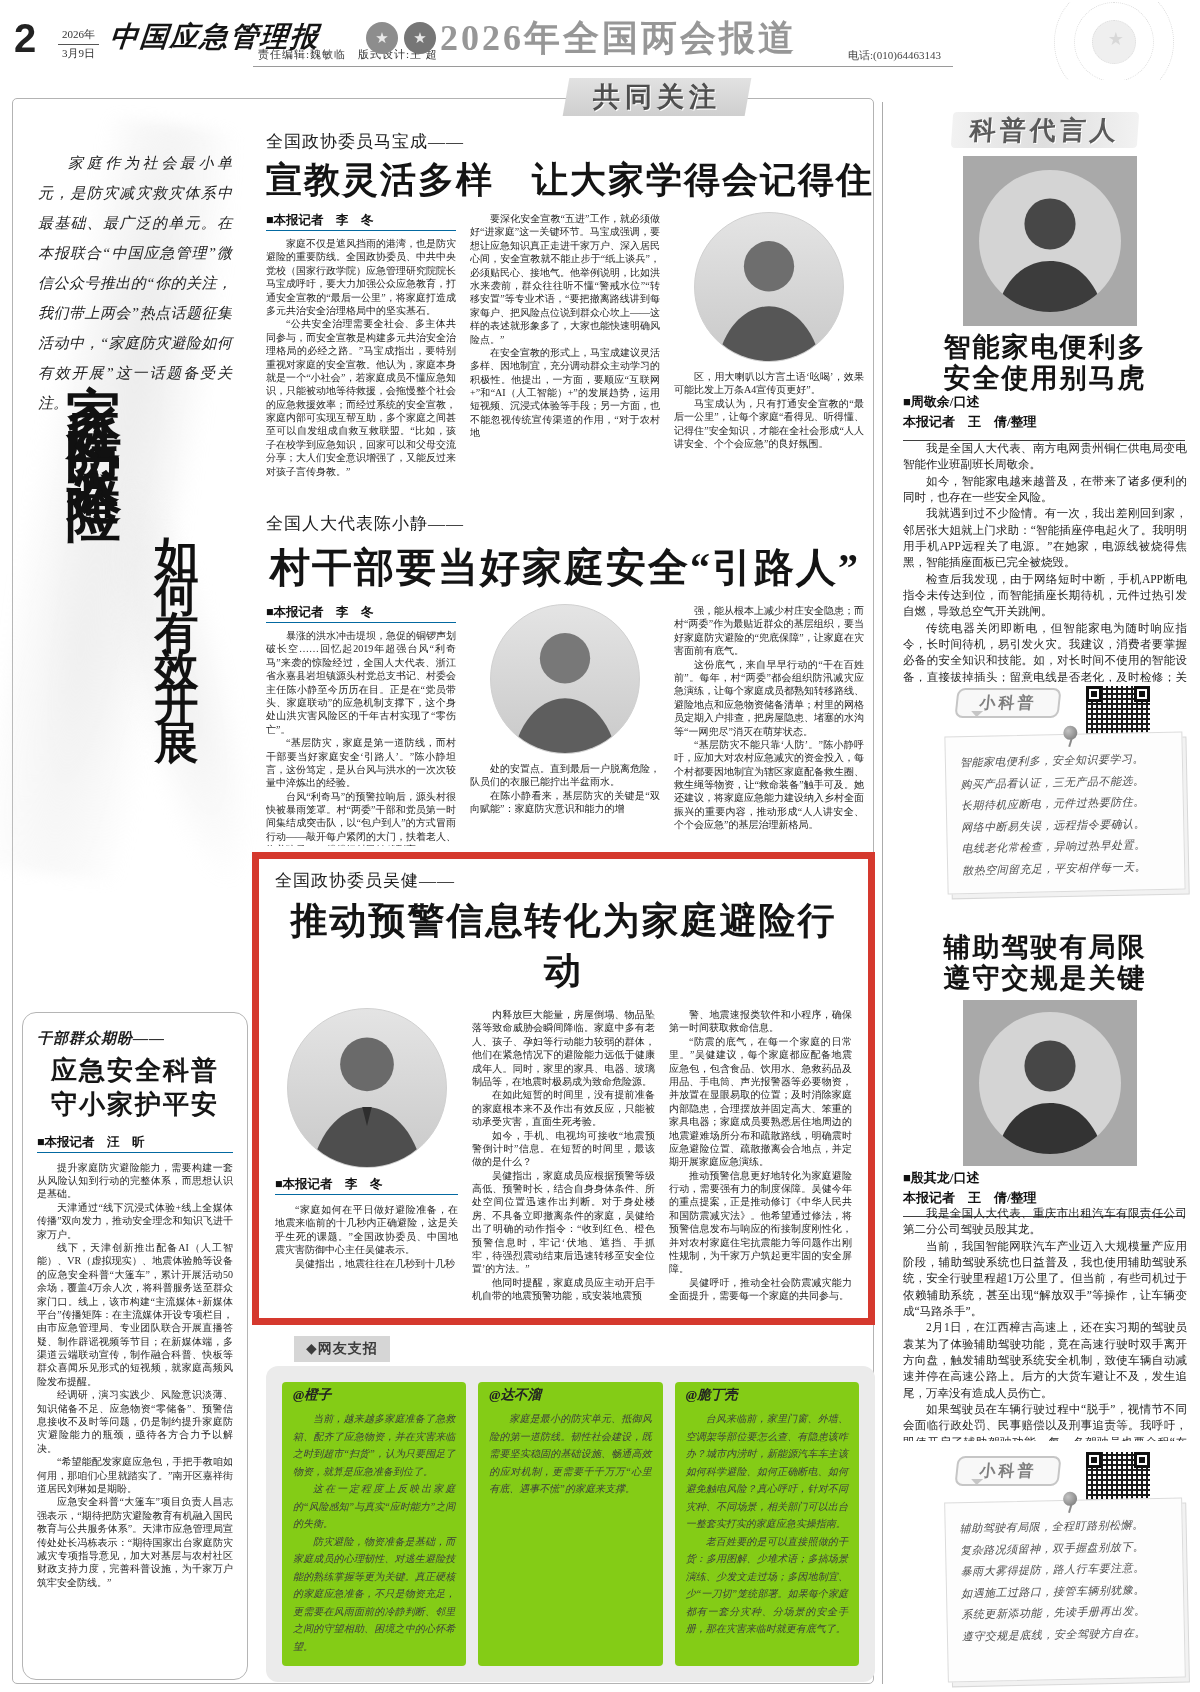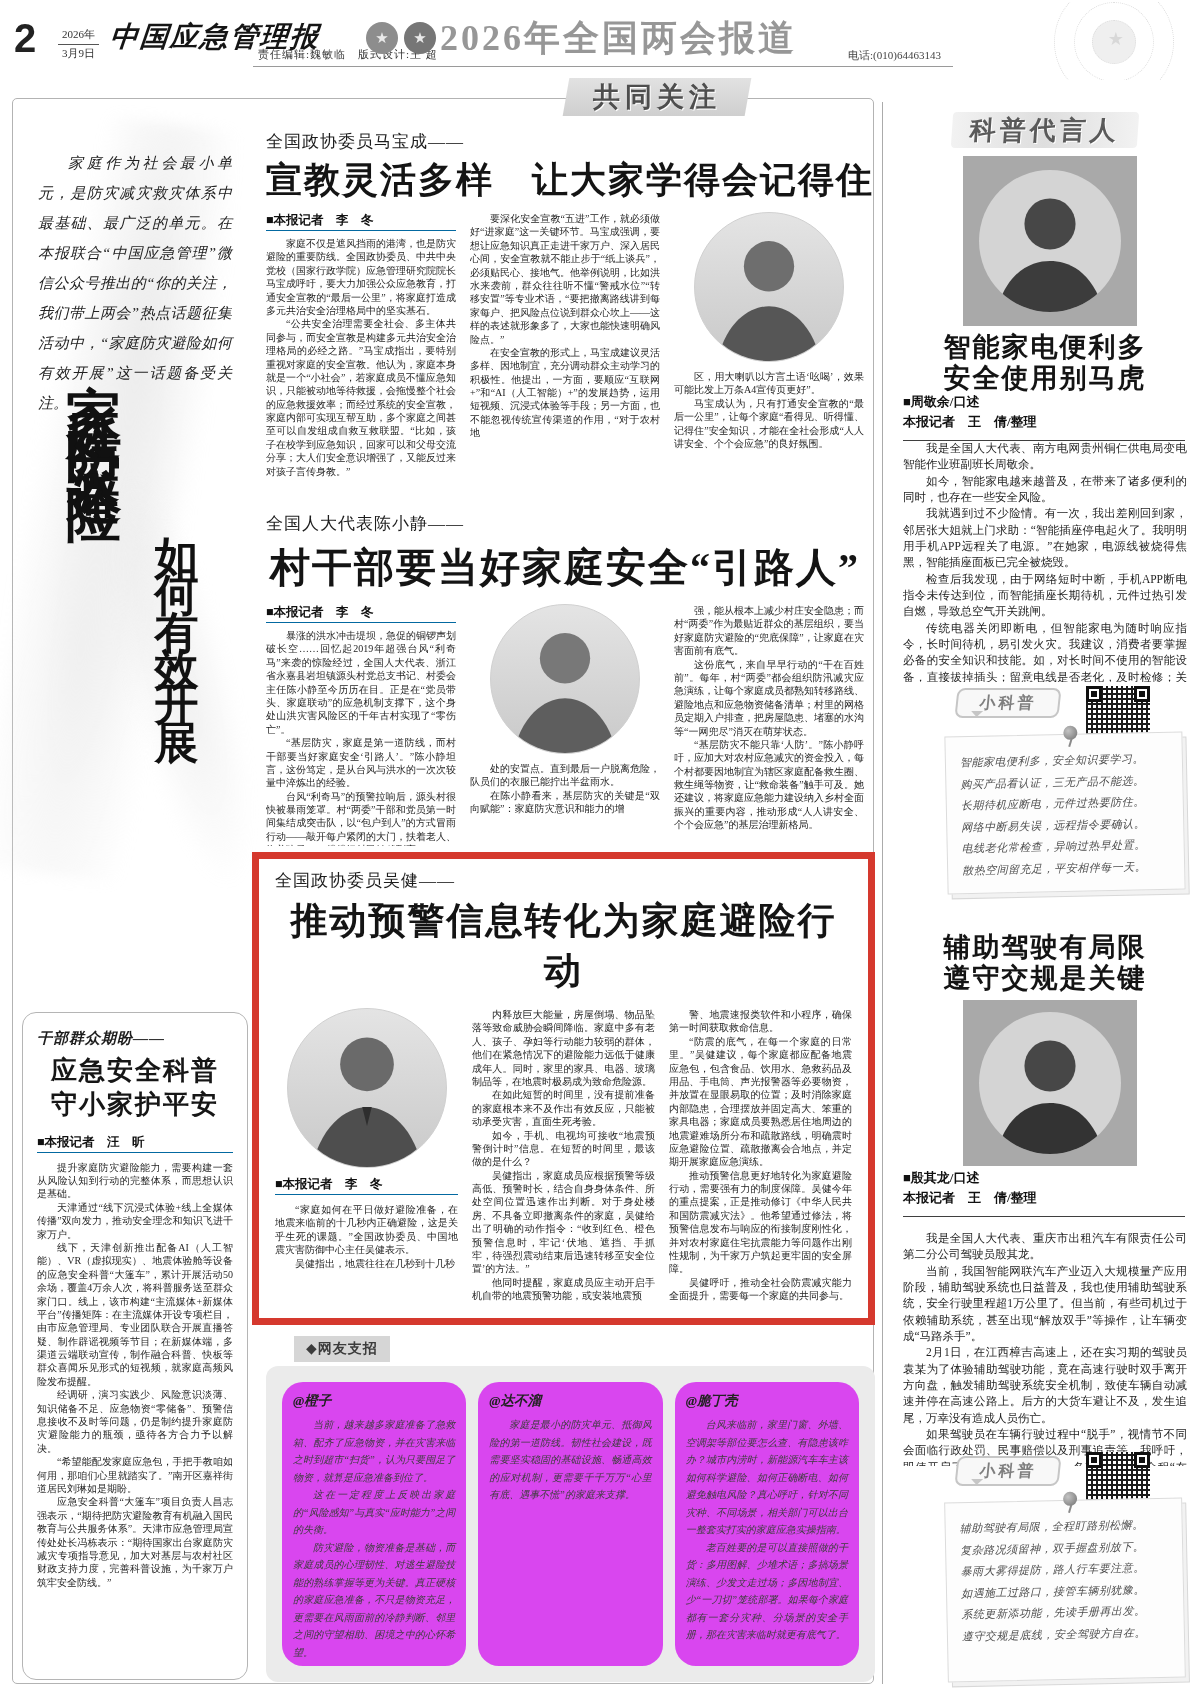--- a/index.html
+++ b/index.html
@@ -73,21 +73,21 @@
   
   .redbox { left:252px; top:852px; width:623px; height:473px; border:7px solid #d5392e; background:#fff; padding:10px 16px; z-index:4; }
   .redbox .headline { font-size:37px; margin-top:4px; }
   .redbox .cols { margin-top:12px; height:336px; }
   .redbox .byline { margin-top:2px; }
   .redbox .quote { margin-top:8px; }
 
   
   .netizen-label { left:294px; top:1336px; background:#d6d6d6; padding:4px 12px; font-size:14px; font-weight:bold; color:#3c3c3c; letter-spacing:1px; z-index:3; }
   .netizen-panel { left:266px; top:1366px; width:609px; height:316px; background:#ebebeb; border-radius:12px; padding:16px; display:flex; gap:12px; }
-  .card { flex:1; background:#d946ef; border-radius:21px; padding:10px 11px; overflow:hidden; }
+  .card { flex:1; background:#84cc16; border-radius:4px; padding:4px 11px; overflow:hidden; }
   .card .handle { font-size:13.5px; font-weight:bold; font-style:italic; color:#222; margin-bottom:6px; }
   .card .cbody { font-size:10px; line-height:1.75; font-style:italic; color:#3d3d3d; text-align:justify; }
   .card .cbody p { text-indent:2em; }
 
   
   .sb-banner { left:952px; top:112px; width:186px; height:36px; background:linear-gradient(90deg,#f2f2f2,#dedede,#f2f2f2); border-radius:4px; display:flex; align-items:center; justify-content:center; transform:skewX(-4deg); }
   .sb-banner span { font-family:"Liberation Sans",sans-serif; font-weight:900; font-size:26px; letter-spacing:4px; color:#5a5a5a; text-shadow:1px 1px 0 #fff; }
   .sq-photo { background:#a9a9a9; display:flex; align-items:center; justify-content:center; }
   .sq-photo .disc { width:142px; height:142px; border-radius:50%; background:#d4d4d4; overflow:hidden; }
   .sq-photo svg { display:block; width:100%; height:100%; }
@@ -95,21 +95,21 @@
   .sb-photo2 { left:963px; top:1000px; width:174px; height:166px; }
   .sb-h { width:284px; text-align:center; font-family:"Liberation Sans",sans-serif; font-weight:900; font-size:27px; letter-spacing:2px; line-height:1.15; color:#141414; }
   .sb-h1 { left:903px; top:332px; }
   .sb-h2 { left:903px; top:932px; }
   .sb-byline { width:282px; font-size:13px; font-weight:bold; line-height:1.55; border-bottom:1px solid #3f3f3f; padding-bottom:8px; color:#111; }
   .sb-byline1 { left:903px; top:392px; }
   .sb-byline2 { left:903px; top:1168px; }
   .sb-body { width:284px; font-size:11.5px; line-height:1.42; text-align:justify; color:#1f1f1f; overflow:hidden; }
   .sb-body p { text-indent:2em; }
   .sb-body1 { left:903px; top:440px; height:242px; }
-  .sb-body2 { left:903px; top:1230px; height:236px; }
+  .sb-body2 { left:903px; top:1205px; height:236px; }
 
   .tips-badge { width:104px; height:30px; border:2px solid #c6c6c6; background:#f8f8f8; border-radius:8px; transform:skewX(-6deg); display:flex; align-items:center; justify-content:center; font-family:"Liberation Sans",sans-serif; font-weight:bold; font-size:16px; letter-spacing:3px; color:#7f7f7f; }
   .tips-badge::after { content:''; position:absolute; left:14px; bottom:-7px; border:6px solid transparent; border-top-color:#c6c6c6; }
   .badge1 { left:956px; top:688px; }
   .badge2 { left:956px; top:1456px; }
 
   .qr { background:#fff; background-image:repeating-linear-gradient(0deg,#1a1a1a 0 2px,transparent 2px 5px),repeating-linear-gradient(90deg,#1a1a1a 0 2px,#fff 2px 5px); width:64px; height:64px; }
   .qr i { position:absolute; width:16px; height:16px; border:3px solid #101010; background:#fff; }
   .qr i::after { content:''; position:absolute; inset:2px; background:#101010; }
   .qr .tl { top:0; left:0; } .qr .tr { top:0; right:0; } .qr .bl { bottom:0; left:0; }

